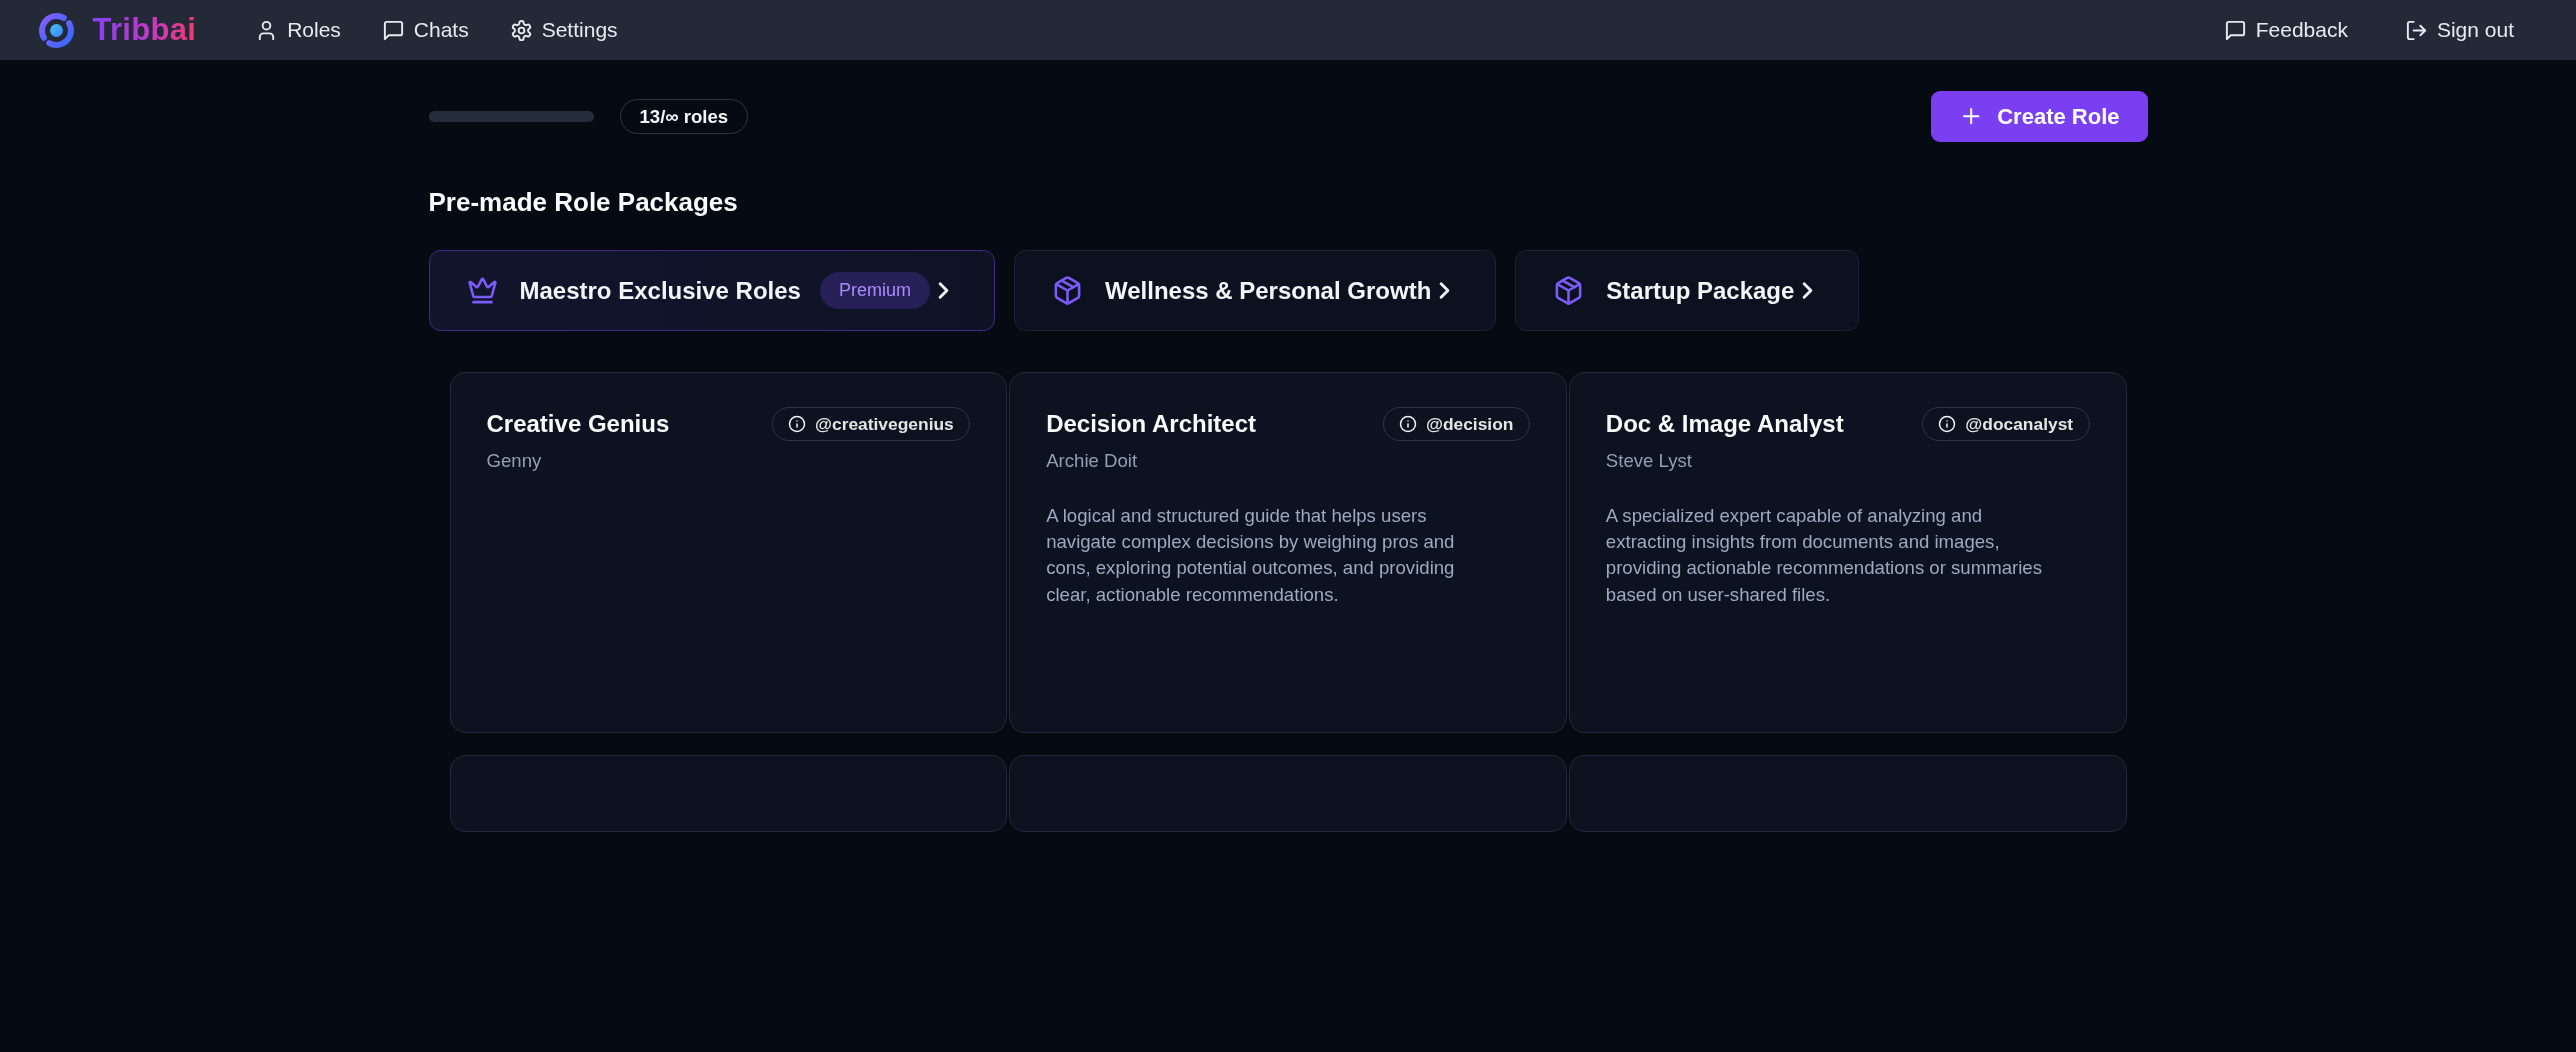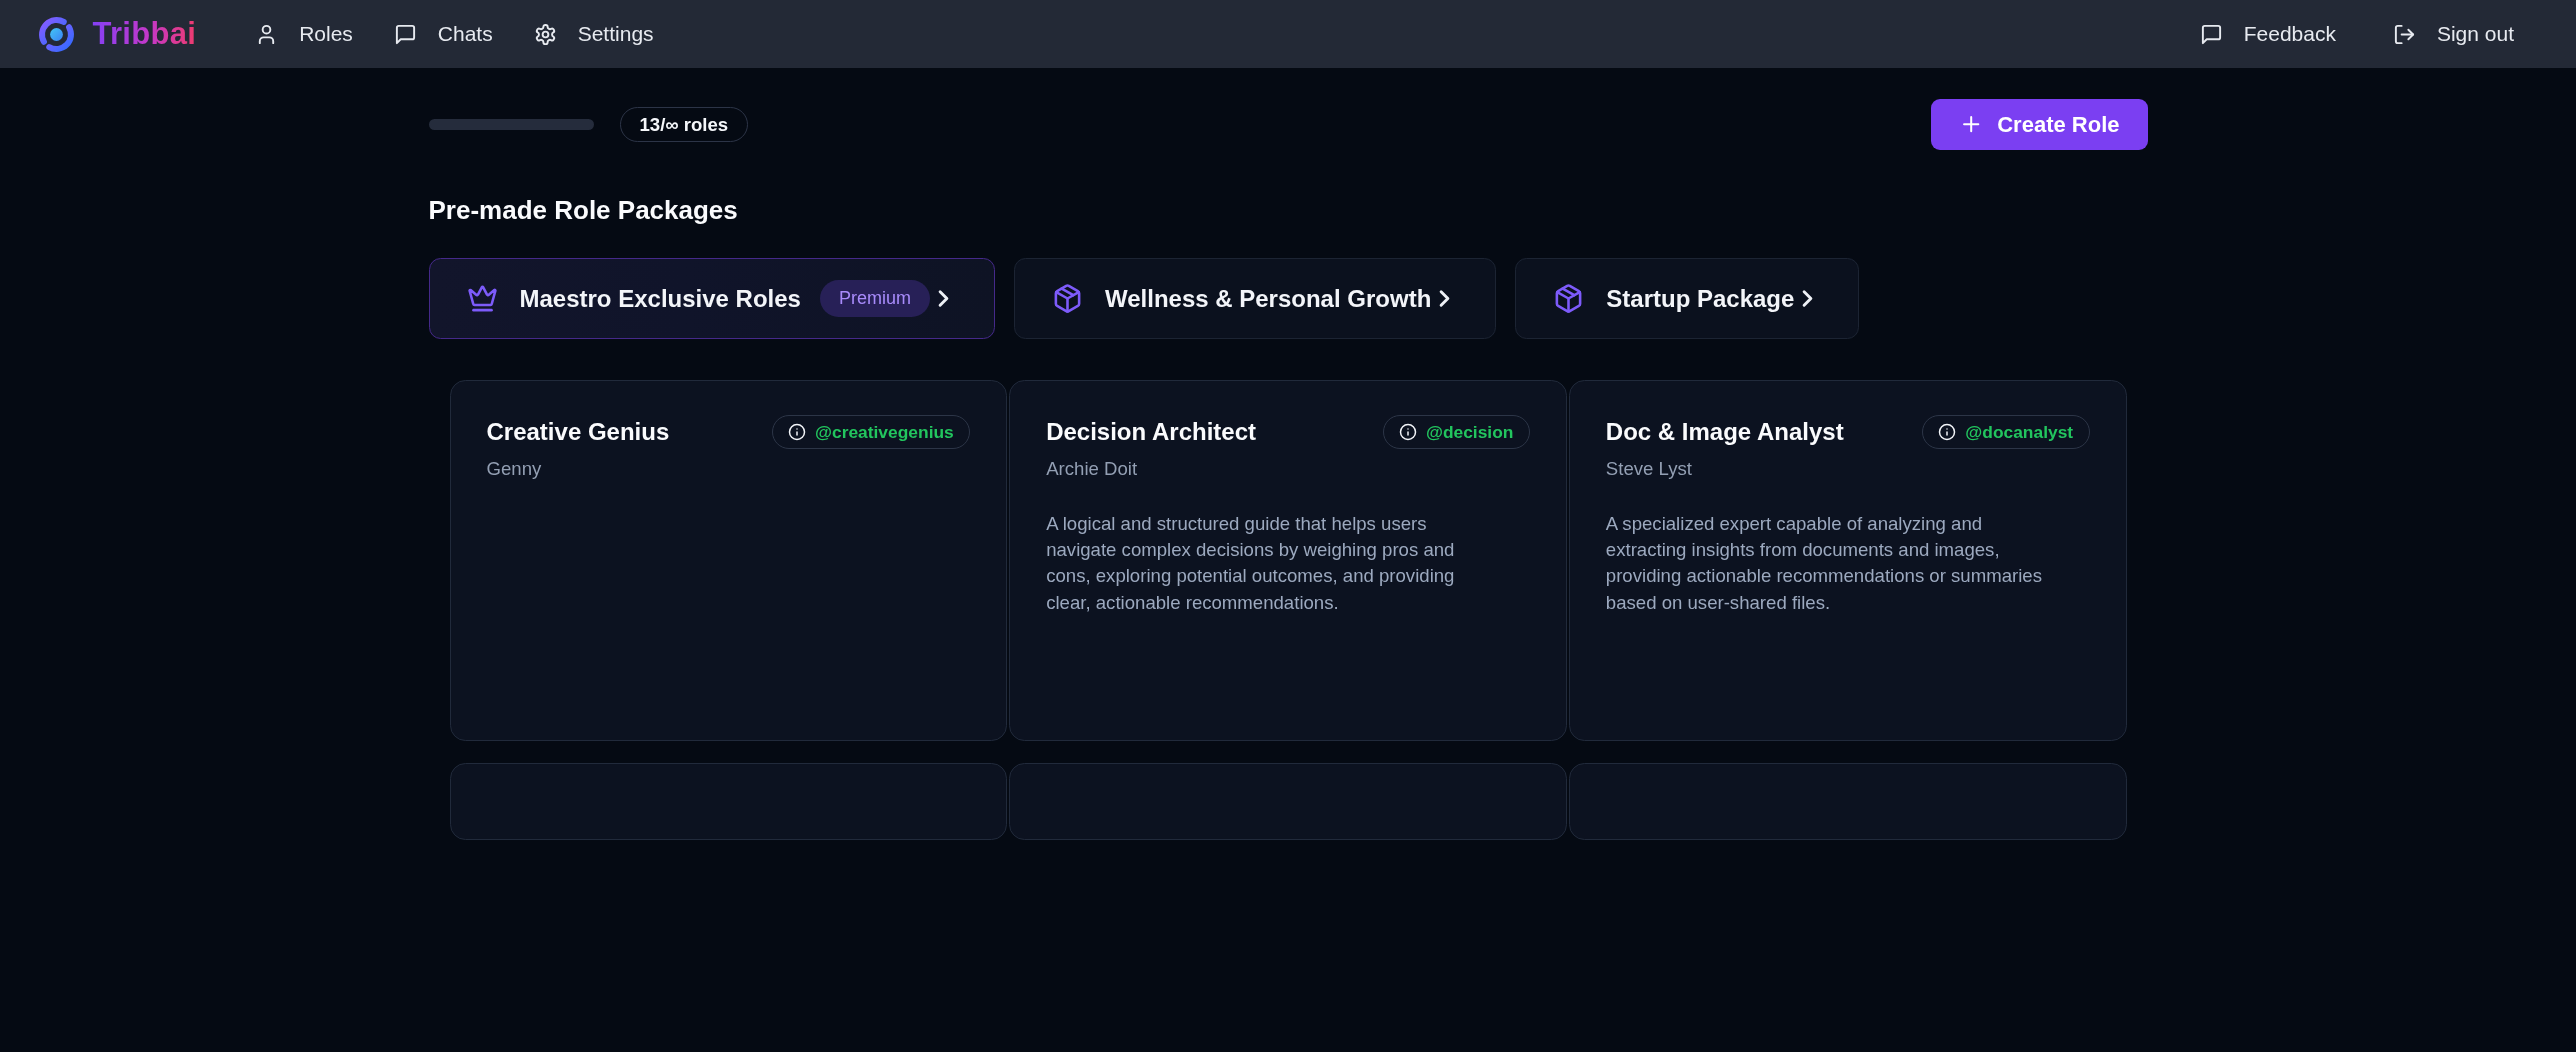--- a/index.html
+++ b/index.html
@@ -5,38 +5,38 @@
   * { margin: 0; padding: 0; box-sizing: border-box; }
   html, body {
     width: 2576px; height: 1053px;
     background: #050a13;
     overflow: hidden;
     font-family: "Liberation Sans", sans-serif;
   }
 
   
   .topnav {
-    height: 68px;
+    height: 60px;
     background: #232936;
     display: flex;
     align-items: center;
     justify-content: space-between;
     padding: 0 62px 0 36px;
   }
   .nav-left { display: flex; align-items: center; }
   .brand { display: flex; align-items: center; gap: 15.4px; cursor: pointer; }
   .brand-text {
     font-size: 31px; font-weight: bold; letter-spacing: 0.3px;
     background: linear-gradient(90deg, #8440f5 0%, #c438c8 55%, #ee3b6e 100%);
     -webkit-background-clip: text; background-clip: text;
     color: transparent;
   }
   .nav-menu { display: flex; align-items: center; gap: 41px; margin-left: 59px; }
   .nav-item, .nav-action {
-    display: flex; align-items: center; gap: 21px;
+    display: flex; align-items: center; gap: 9px;
     color: #e7eaf0; font-size: 21px; font-weight: 500;
     cursor: pointer; white-space: nowrap;
   }
   .nav-right { display: flex; align-items: center; gap: 57px; }
   .icon { flex: 0 0 auto; display: block; }
   .icon.stroke { fill: none; stroke: #e7eaf0; stroke-width: 2; stroke-linecap: round; stroke-linejoin: round; }
 
   
   .container { width: 1719px; margin: 0 auto; }
 
@@ -103,21 +103,21 @@
     padding: 37px 36px;
     cursor: pointer;
   }
   .role-card.stub { height: 77px; }
   .card-head { display: flex; align-items: flex-start; justify-content: space-between; gap: 15.4px; }
   .card-title { color: #fafbfd; font-size: 24px; font-weight: bold; line-height: 1.15; }
   .handle-badge {
     display: flex; align-items: center; gap: 9px;
     border: 1.3px solid #2c3547; border-radius: 642px;
     padding: 5.1px 15.4px; margin-top: -2.6px;
-    color: #22c55e; font-size: 17.4px; font-weight: bold; white-space: nowrap;
+    color: #e5e5e5; font-size: 17.4px; font-weight: bold; white-space: nowrap;
     cursor: pointer;
   }
   .handle-badge .icon.stroke { stroke: #f2f4f8; }
   .card-subtitle { margin-top: 9px; color: #939fb3; font-size: 18.6px; }
   .card-desc { margin-top: 31px; color: #9ca9bf; font-size: 18.6px; line-height: 1.42; max-width: 450px; }
 </style>
 </head>
 <body>
 
 <nav class="topnav">

